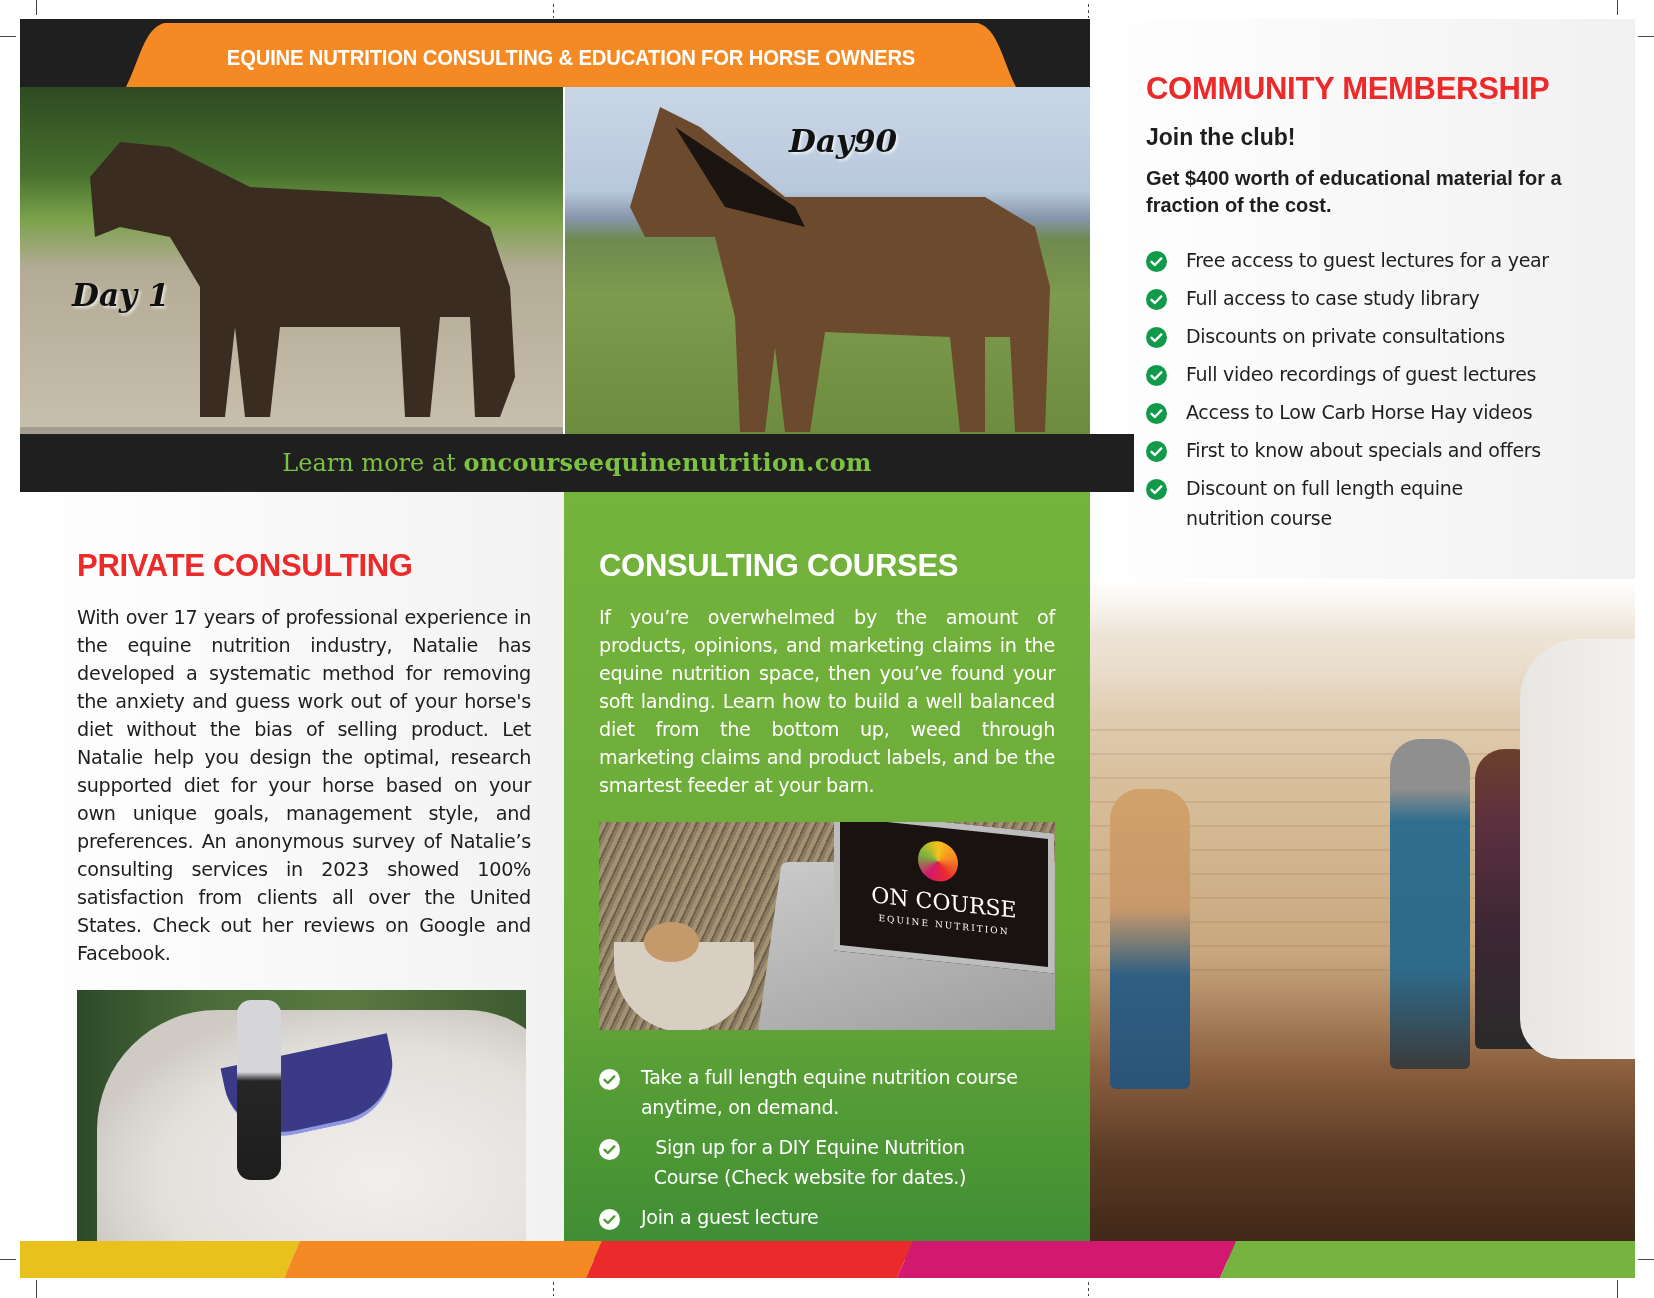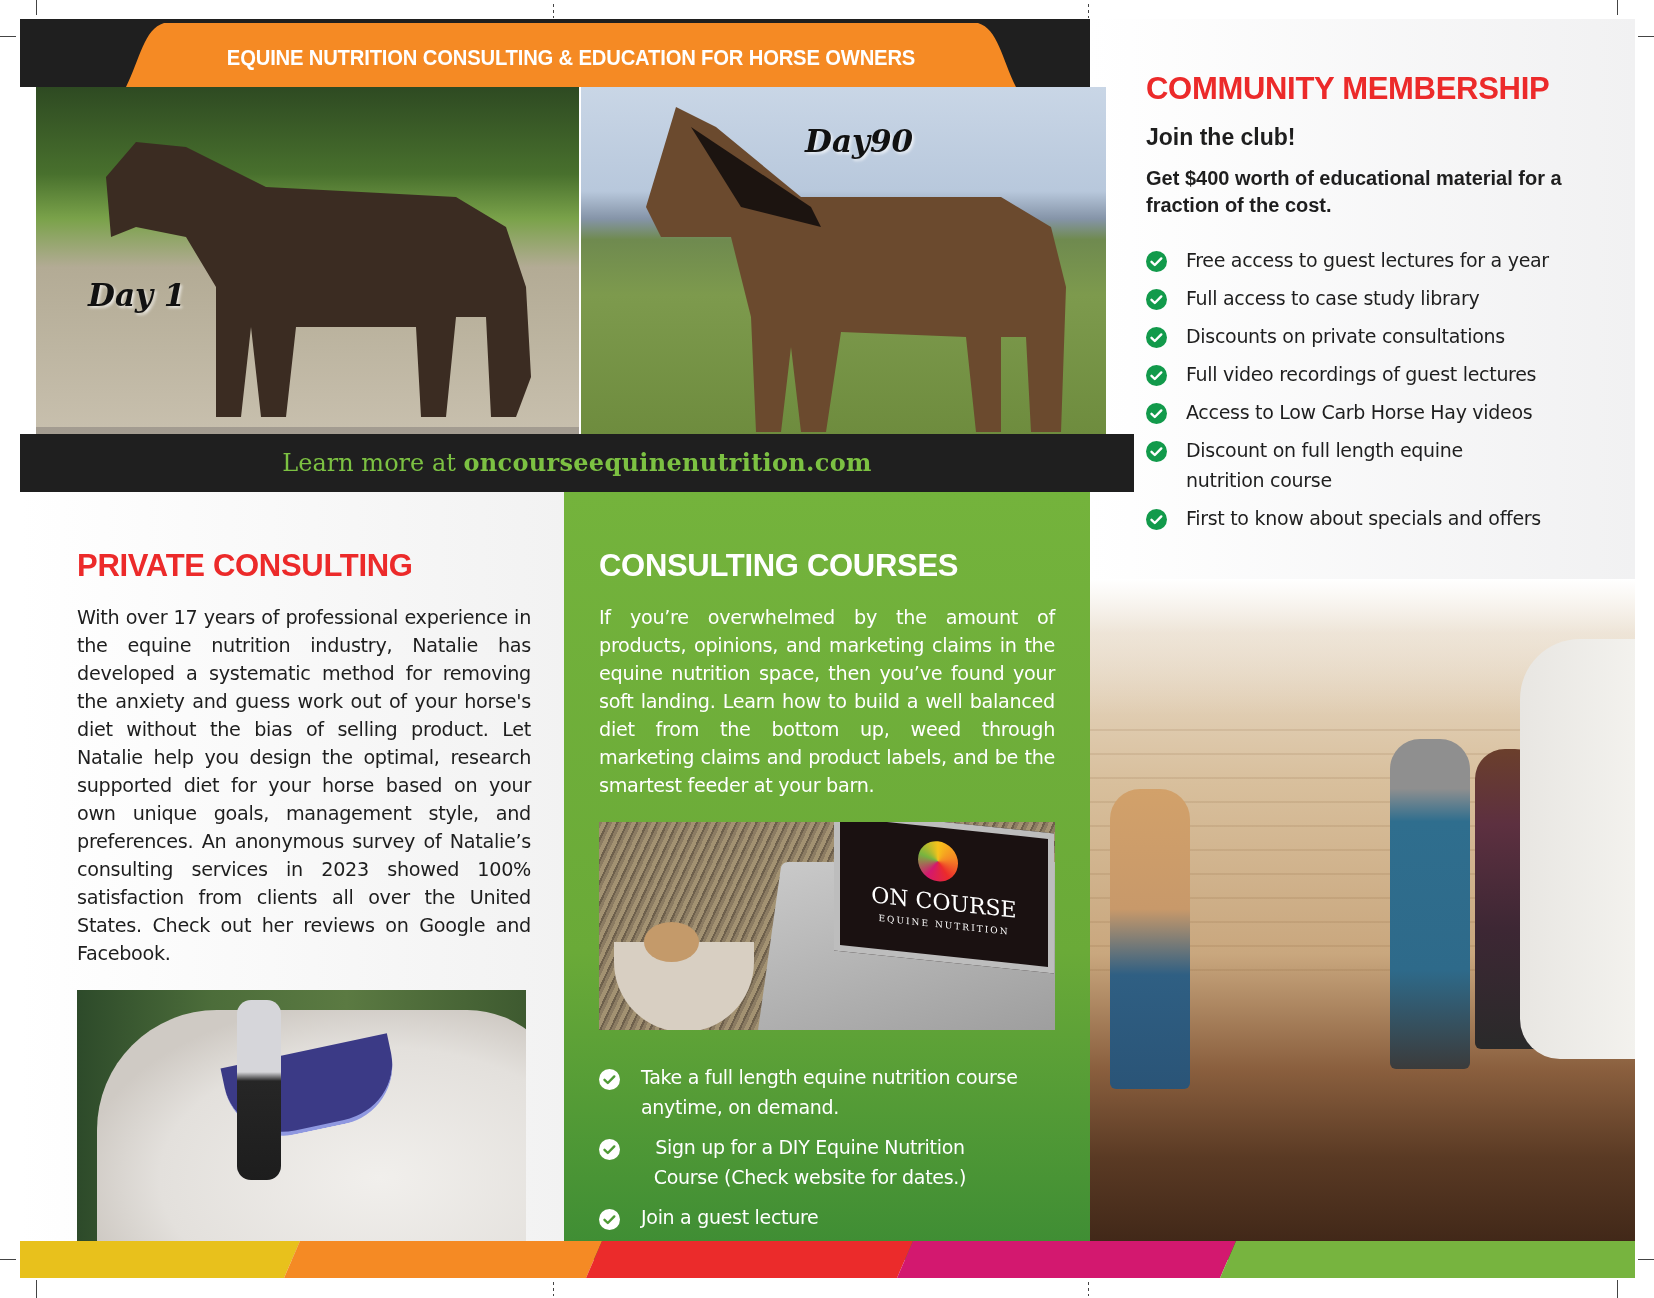--- a/index.html
+++ b/index.html
@@ -11,21 +11,21 @@
   .sheet { position: absolute; left: 20px; top: 19px; width: 1615px; height: 1259px; overflow: hidden; }
 
   
   .top-band { position: absolute; left: 0; top: 0; width: 1070px; height: 68px; background: #1f1f1f; }
   .banner { position: absolute; left: 106px; top: 0; width: 890px; height: 68px; }
   .banner svg { position: absolute; left: 0; top: 0; }
   .banner-text { position: absolute; left: 0; top: 26px; width: 100%; text-align: center; color: #fff;
     font-family: "Liberation Sans", sans-serif; font-weight: bold; font-size: 22px; letter-spacing: -0.2px;
     transform: scaleX(0.92); }
 
-  .photo { position: absolute; overflow: hidden; margin-left: 16px; }
+  .photo { position: absolute; overflow: hidden; }
   .photo-day1 { left: 0; top: 68px; width: 543px; height: 347px;
     background: linear-gradient(180deg, #2e4a22 0%, #48702d 25%, #7aa24a 38%, #b3ab95 52%, #c8c0ae 100%); }
   .photo-day90 { left: 545px; top: 68px; width: 525px; height: 347px;
     background: linear-gradient(180deg, #c9d6e6 0%, #b8c8dc 30%, #8594a8 38%, #6f8a4f 44%, #7d9a4d 60%, #6e8c3e 100%); }
   .horse-shape { position: absolute; }
   .day-label { position: absolute; font-family: "DejaVu Serif", serif; font-weight: bold; font-style: italic;
     color: #111; font-size: 31px; text-shadow: 2px 2px 3px rgba(255,255,255,0.7); }
 
   .learn-band { position: absolute; left: 0; top: 415px; width: 1114px; height: 58px; background: #1f1f1f;
     text-align: center; line-height: 58px; color: #7cc142; font-family: "DejaVu Serif", serif; font-size: 24px; }
@@ -109,35 +109,35 @@
         <span>Full video recordings of guest lectures</span>
       </li>
       <li style="height:38px;padding-left:40px;font-size:19px;line-height:30px;">
         <span class="check" style="top:6px;background:#129a4b;">
             <svg width="21" height="21" viewBox="0 0 21 21">
               <path d="M5.5 10.8l3.3 3.2 6.5-6.6" fill="none" stroke="#fff" stroke-width="2.4" stroke-linecap="round" stroke-linejoin="round"></path>
             </svg>
           </span>
         <span>Access to Low Carb Horse Hay videos</span>
       </li>
+      <li style="height:38px;padding-left:40px;font-size:19px;line-height:30px;">
+        <span class="check" style="top:6px;background:#129a4b;">
+            <svg width="21" height="21" viewBox="0 0 21 21">
+              <path d="M5.5 10.8l3.3 3.2 6.5-6.6" fill="none" stroke="#fff" stroke-width="2.4" stroke-linecap="round" stroke-linejoin="round"></path>
+            </svg>
+          </span>
+        <span>First to know about specials and offers</span>
+      </li>
       <li style="height:68px;padding-left:40px;font-size:19px;line-height:30px;width:360px;">
         <span class="check" style="top:6px;background:#129a4b;">
             <svg width="21" height="21" viewBox="0 0 21 21">
               <path d="M5.5 10.8l3.3 3.2 6.5-6.6" fill="none" stroke="#fff" stroke-width="2.4" stroke-linecap="round" stroke-linejoin="round"></path>
             </svg>
           </span>
         <span>Discount on full length equine nutrition course</span>
-      </li>
-      <li style="height:38px;padding-left:40px;font-size:19px;line-height:30px;">
-        <span class="check" style="top:6px;background:#129a4b;">
-            <svg width="21" height="21" viewBox="0 0 21 21">
-              <path d="M5.5 10.8l3.3 3.2 6.5-6.6" fill="none" stroke="#fff" stroke-width="2.4" stroke-linecap="round" stroke-linejoin="round"></path>
-            </svg>
-          </span>
-        <span>First to know about specials and offers</span>
       </li>
     </ul>
 
     <div style="position:absolute;left:0;top:560px;width:545px;height:681px;overflow:hidden;
                 background:linear-gradient(180deg, rgba(255,255,255,1) 0%, rgba(241,234,224,0.6) 8%, rgba(214,190,158,0) 20%),
                            linear-gradient(180deg, #efe6da 0%, #d8bf9c 30%, #c9a77e 55%, #8a5f3e 72%, #5a3a24 85%, #3c2416 100%);">
 
       <div style="position:absolute;left:0;top:150px;width:545px;height:260px;background:repeating-linear-gradient(180deg, rgba(120,80,40,0.12) 0 2px, transparent 2px 24px);"></div>
 
       <div style="position:absolute;left:20px;top:210px;width:80px;height:300px;background:linear-gradient(180deg,#d2a16a 0%,#c8996a 40%,#2f5f83 62%,#2a5477 100%);border-radius:30px 30px 6px 6px;"></div>

